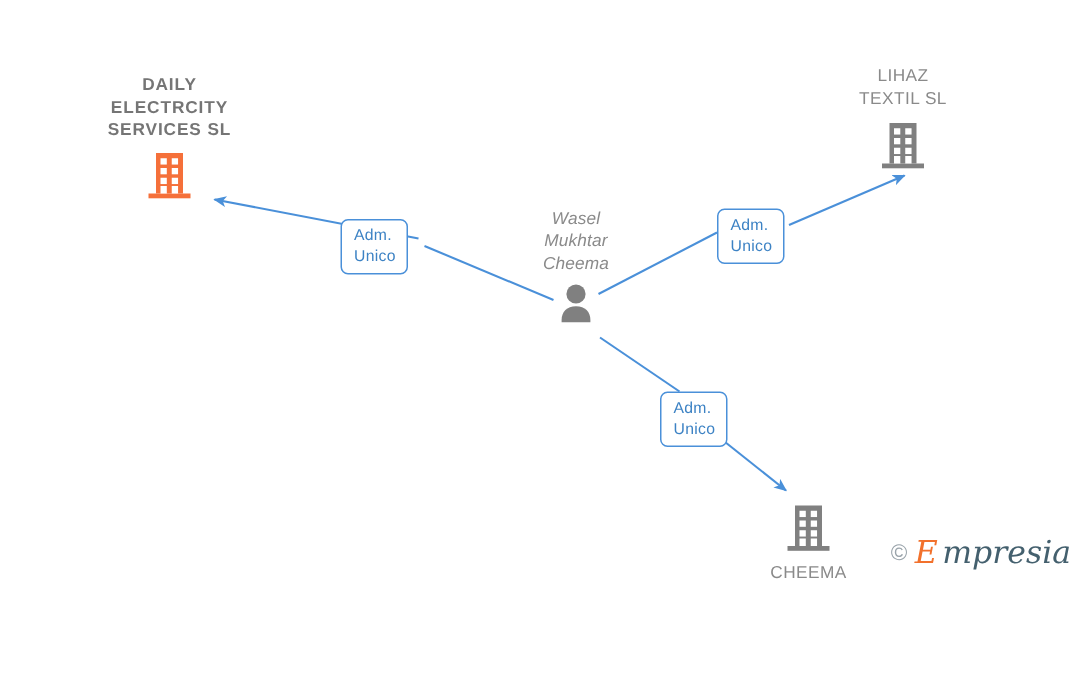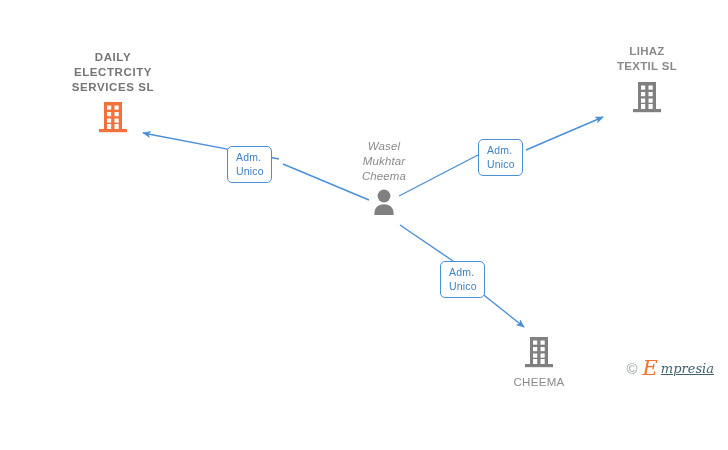--- a/index.html
+++ b/index.html
@@ -98,24 +98,23 @@
     font-family: "DejaVu Serif", serif;
     font-style: italic;
     font-size: 21px;
     color: #f2712c;
     line-height: 1;
     margin-right: -2px;
   }
   .wm-rest {
     font-family: "DejaVu Serif", serif;
     font-style: italic;
-    font-size: 13px;
+    font-size: 21px;
     color: #44606e;
     line-height: 1;
-    text-decoration: underline;
   }
 </style>
 </head>
 <body>
 
 <div id="canvas">
 
   <svg id="edges" viewBox="0 0 728 450" xmlns="http://www.w3.org/2000/svg">
     <defs>
       <marker id="arrowhead" markerWidth="7" markerHeight="7" refX="5.6" refY="2.6" orient="auto" markerUnits="strokeWidth">
@@ -147,21 +146,21 @@
       <rect x="16.5" y="4.5" width="4.2" height="4.2" fill="#ffffff"></rect>
       <rect x="9" y="11" width="4.2" height="4.2" fill="#ffffff"></rect>
       <rect x="16.5" y="11" width="4.2" height="4.2" fill="#ffffff"></rect>
       <rect x="9" y="17.5" width="4.2" height="4.2" fill="#ffffff"></rect>
       <rect x="16.5" y="17.5" width="4.2" height="4.2" fill="#ffffff"></rect>
       <rect x="9" y="23" width="4.2" height="5" fill="#ffffff"></rect>
       <rect x="16.5" y="23" width="4.2" height="5" fill="#ffffff"></rect>
     </svg>
   </div>
 
-  <div class="node" style="left:572px; top:44px;font-weight:bold;">
+  <div class="node" style="left:527px; top:44px;">
     <div class="node-label">LIHAZ
 TEXTIL  SL</div>
     <svg class="bld" viewBox="0 0 30 32" xmlns="http://www.w3.org/2000/svg" style="margin-top:7px;">
       <rect x="6" y="1" width="18" height="27" fill="#808080"></rect>
       <rect x="1" y="28" width="28" height="3.2" fill="#808080"></rect>
       <rect x="9" y="4.5" width="4.2" height="4.2" fill="#ffffff"></rect>
       <rect x="16.5" y="4.5" width="4.2" height="4.2" fill="#ffffff"></rect>
       <rect x="9" y="11" width="4.2" height="4.2" fill="#ffffff"></rect>
       <rect x="16.5" y="11" width="4.2" height="4.2" fill="#ffffff"></rect>
       <rect x="9" y="17.5" width="4.2" height="4.2" fill="#ffffff"></rect>

